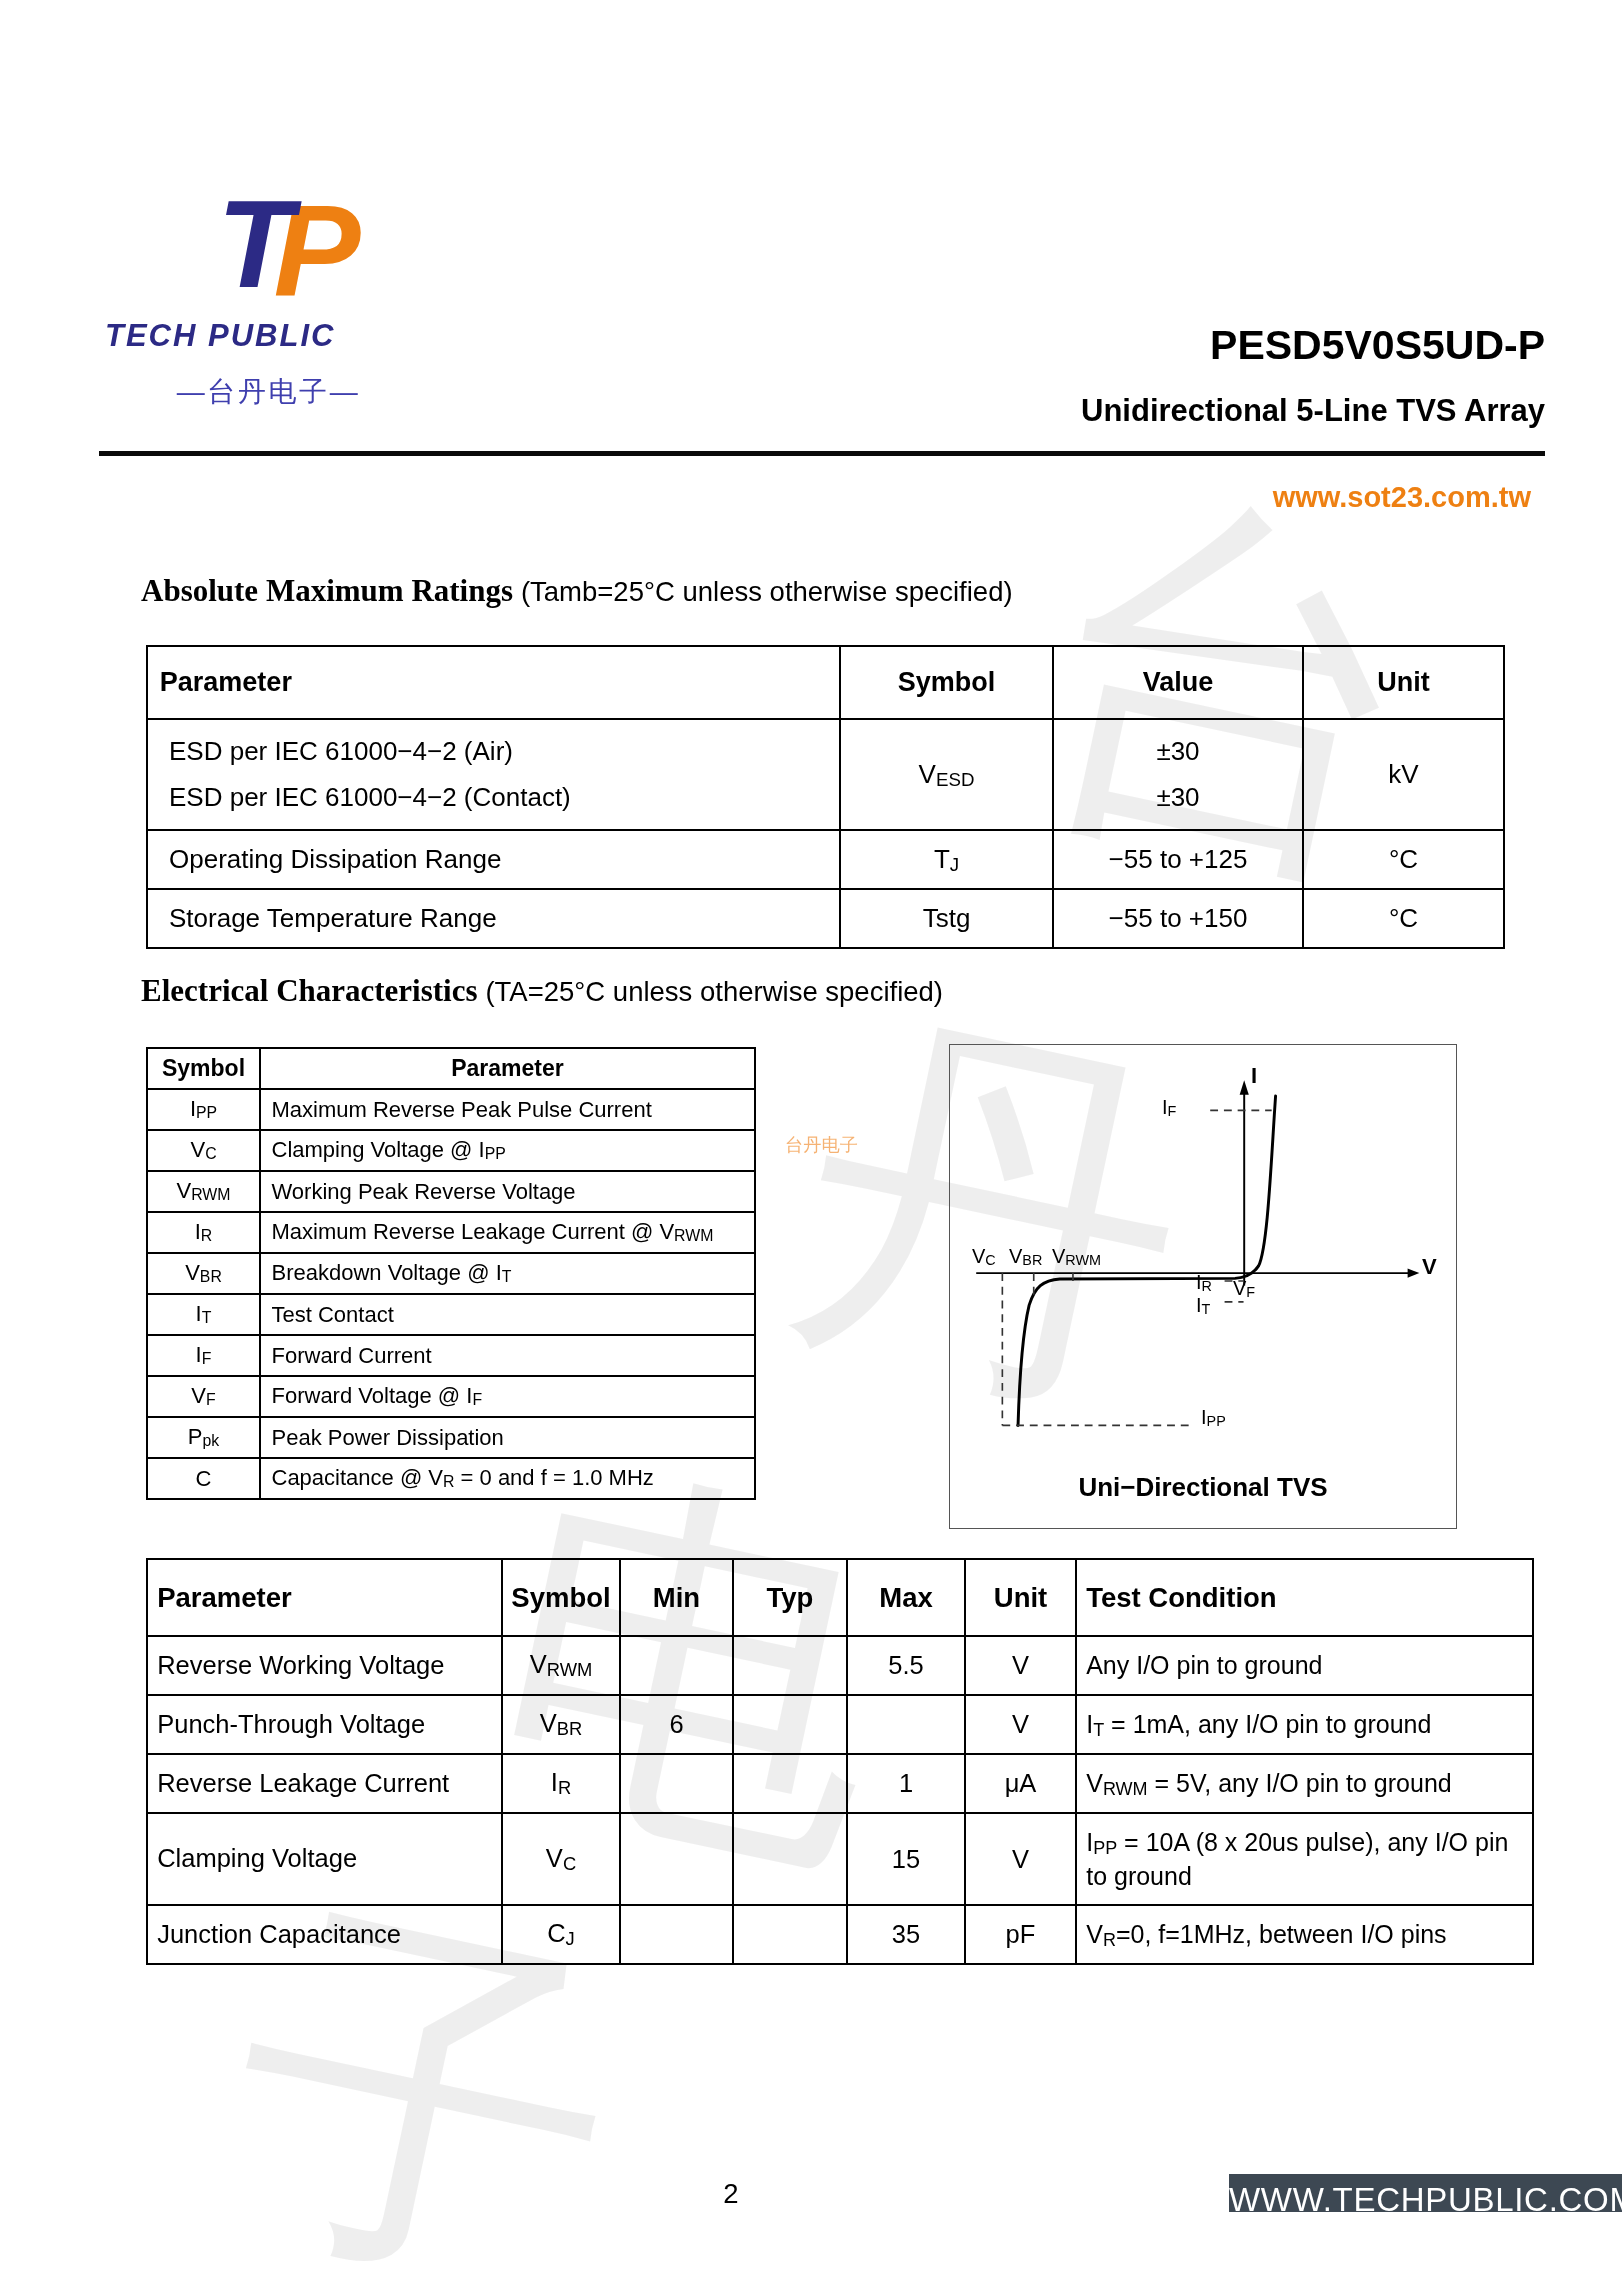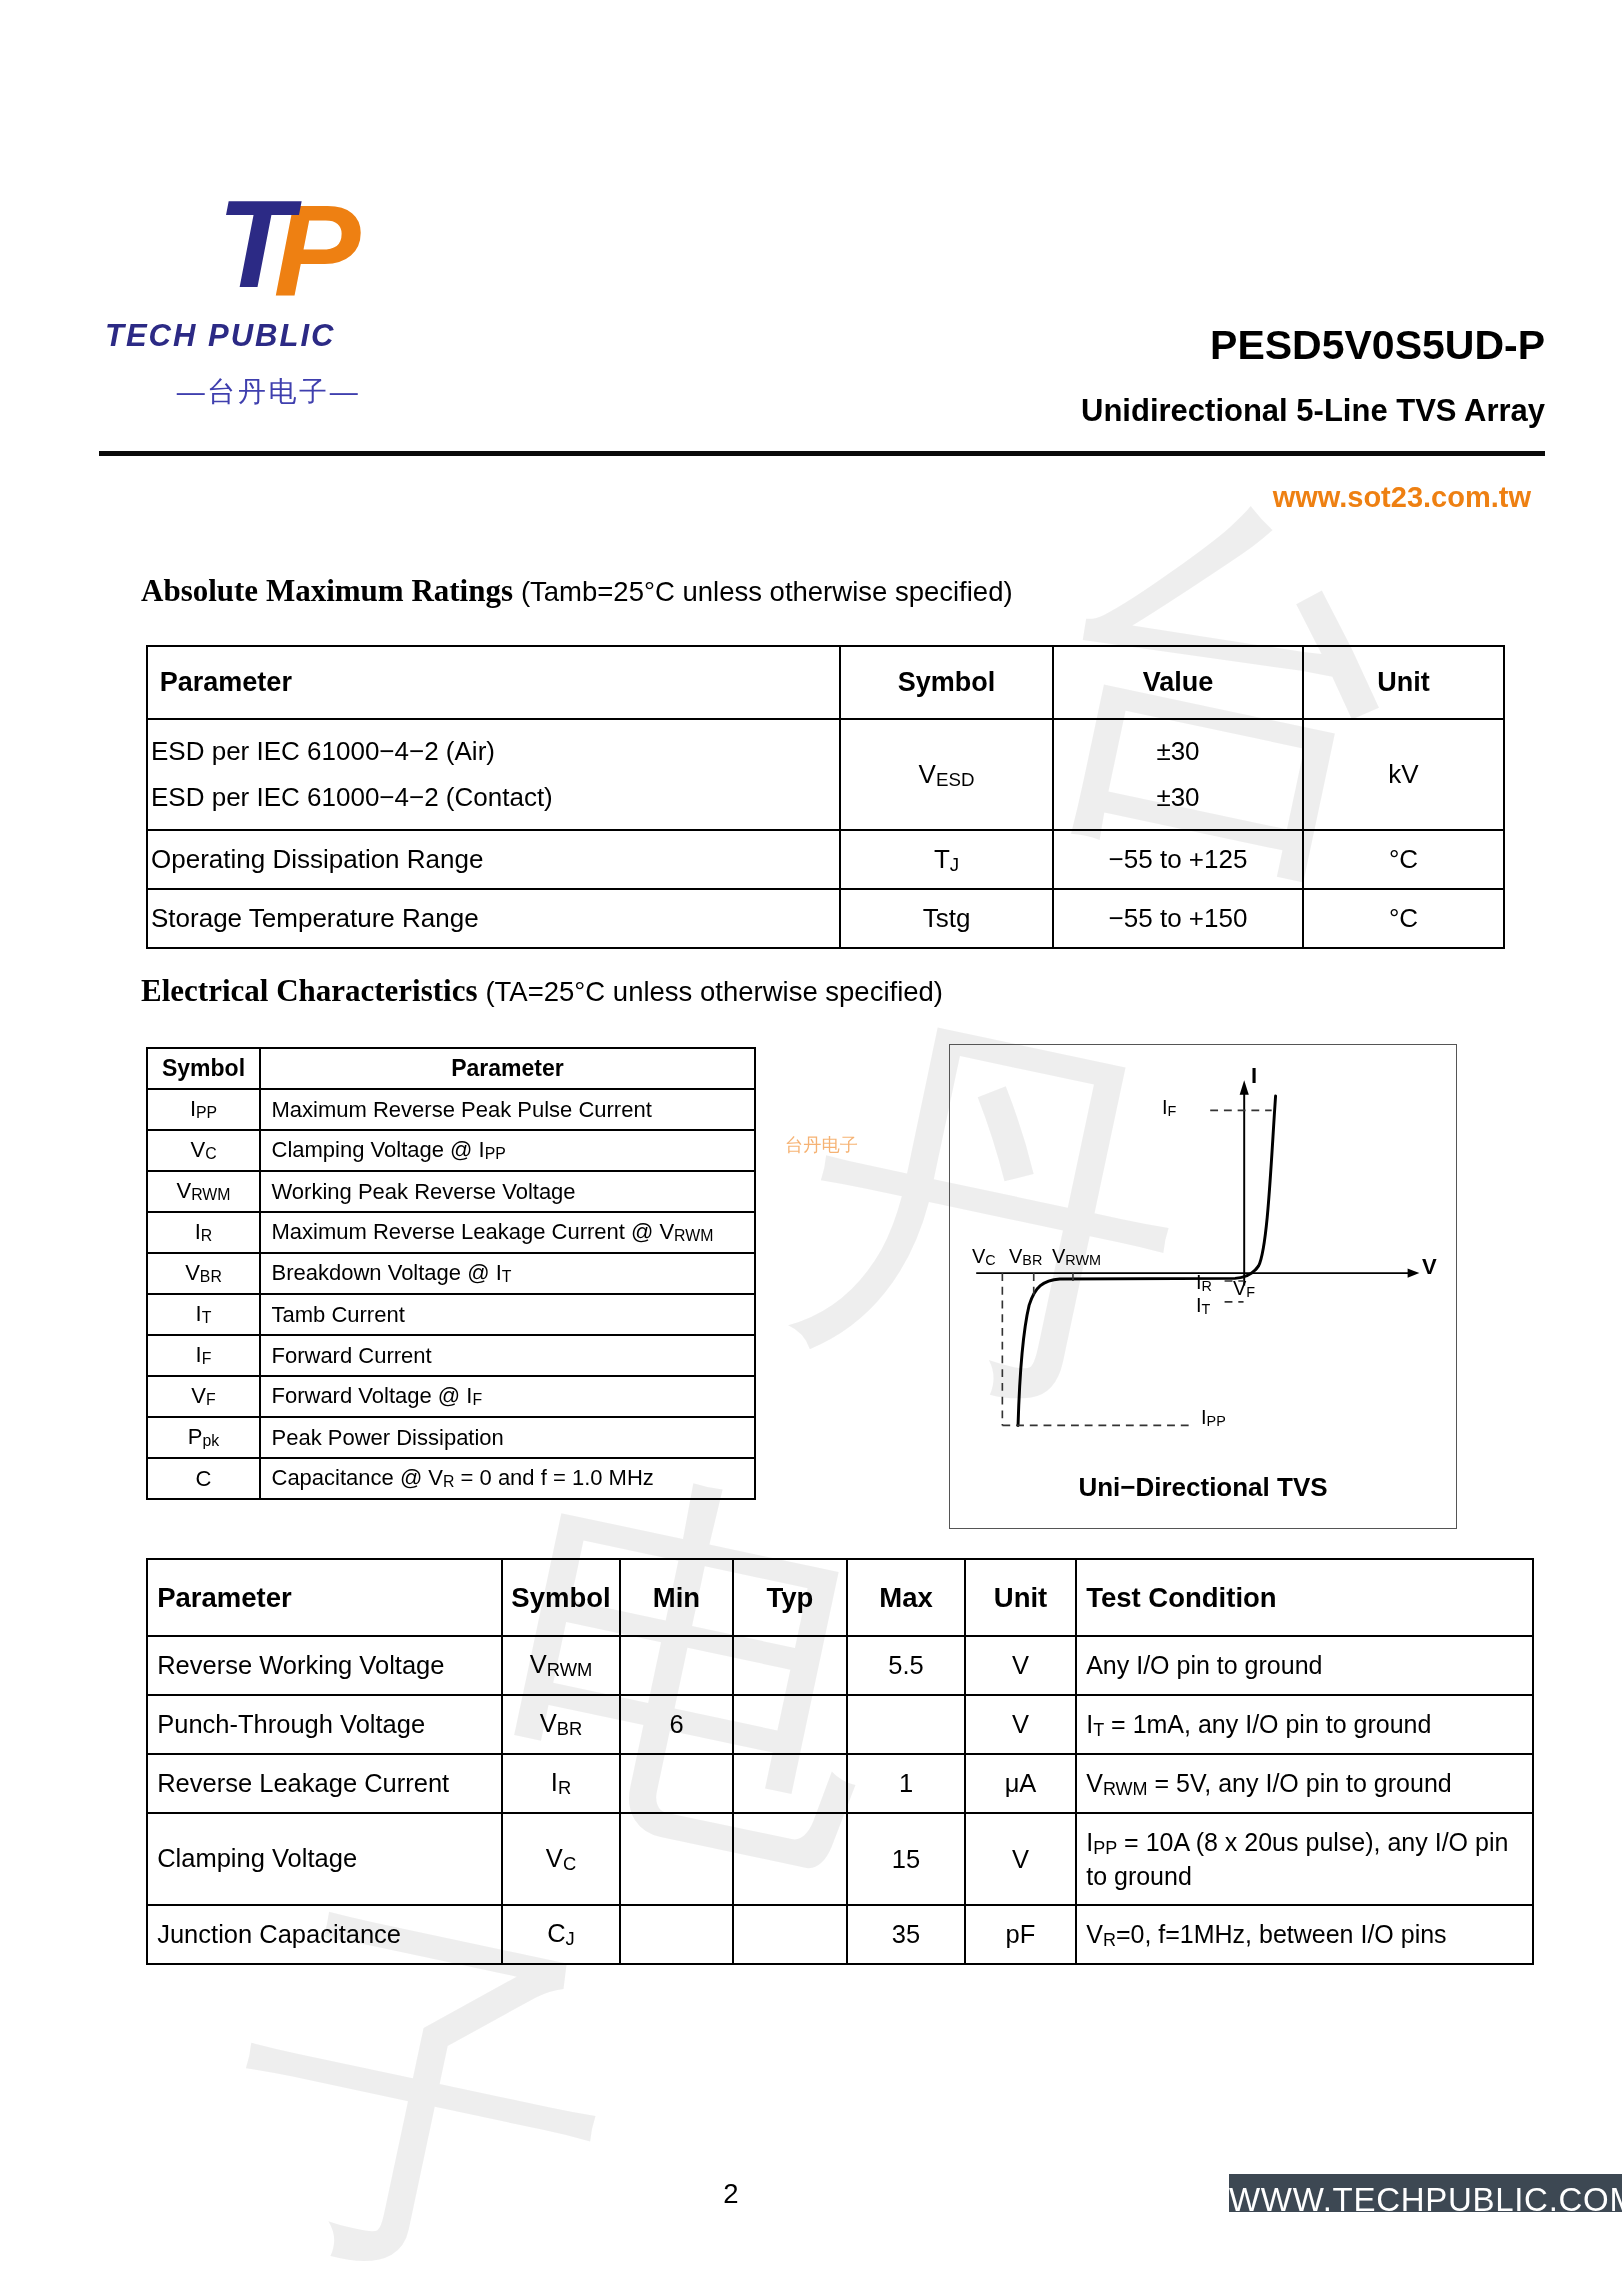--- a/index.html
+++ b/index.html
@@ -38,21 +38,21 @@
 
   
   table { border-collapse:collapse; table-layout:fixed; position:absolute; background:transparent; z-index:1; }
   th, td { border:2px solid #000; overflow:hidden; vertical-align:middle; }
   .sub { font-size:0.72em; vertical-align:-0.14em; }
 
   .t1 { left:146px; top:645px; width:1357px; font-size:26px; }
   .t1 th { font-size:27px; font-weight:bold; text-align:center; }
   .t1 th.left { text-align:left; padding-left:11.8px; }
   .t1 td { text-align:center; }
-  .t1 td.param { text-align:left; padding-left:3px; }
+  .t1 td.param { text-align:left; padding-left:21px; }
   .t1 thead tr { height:73px; }
   .t1 tbody tr { height:59px; }
   .t1 tbody tr.tall { height:111px; }
   .t1 td div + div { margin-top:15.7px; }
 
   .t2 { left:146px; top:1047px; width:608px; font-size:22px; }
   .t2 th { font-size:23px; font-weight:bold; text-align:center; }
   .t2 tr { height:41px; }
   .t2 td.sym { text-align:center; }
   .t2 td.par { text-align:left; padding-left:10.5px; }
@@ -192,21 +192,21 @@
       <tr>
         <td class="sym">I<span class="sub">R</span></td>
         <td class="par">Maximum Reverse Leakage Current @ V<span class="sub">RWM</span></td>
       </tr>
       <tr>
         <td class="sym">V<span class="sub">BR</span></td>
         <td class="par">Breakdown Voltage @ I<span class="sub">T</span></td>
       </tr>
       <tr>
         <td class="sym">I<span class="sub">T</span></td>
-        <td class="par">Tamb Current</td>
+        <td class="par">Test Contact</td>
       </tr>
       <tr>
         <td class="sym">I<span class="sub">F</span></td>
         <td class="par">Forward Current</td>
       </tr>
       <tr>
         <td class="sym">V<span class="sub">F</span></td>
         <td class="par">Forward Voltage @ I<span class="sub">F</span></td>
       </tr>
       <tr>

